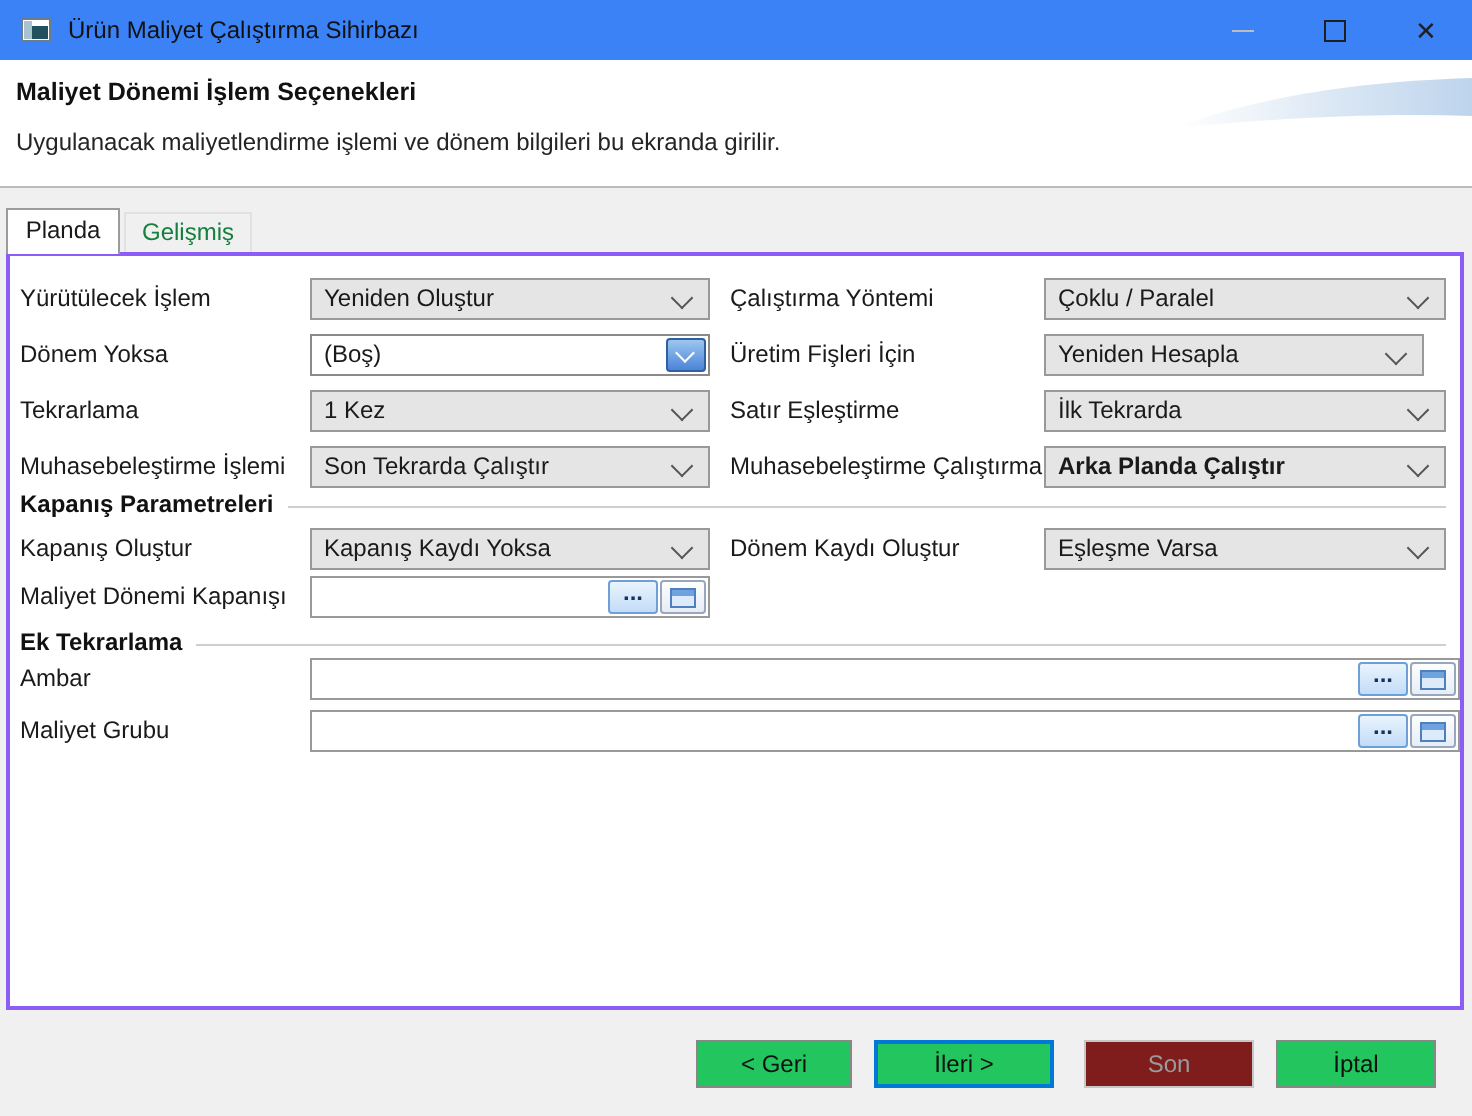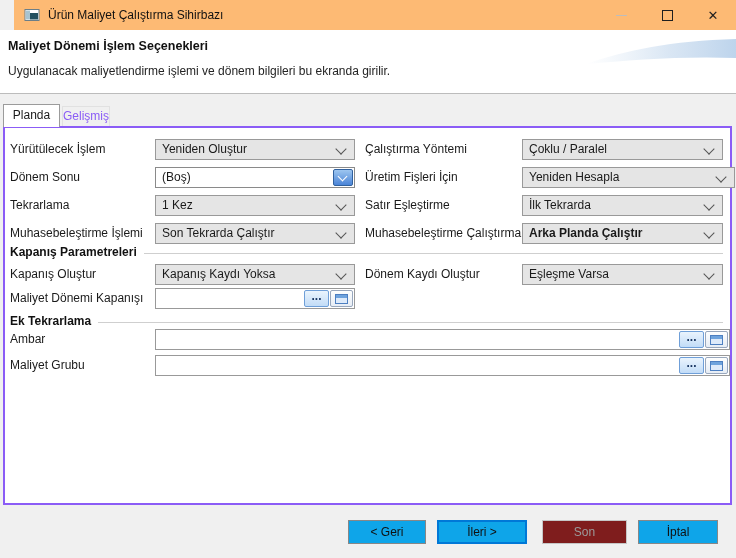--- a/index.html
+++ b/index.html
@@ -2,57 +2,57 @@
 <html><head>
 <meta charset="utf-8">
 <style>
   html,body{margin:0;padding:0;background:#ddd;}
   .window{
     position:relative;width:736px;height:558px;background:#f0f0f0;
     font-family:"Liberation Sans",sans-serif;font-size:12px;color:#1a1a1a;
     overflow:hidden;
   }
   
-  .titlebar{position:absolute;top:0;left:14px;right:0;height:30px;background:#fdba74;}
+  .titlebar{position:absolute;top:0;left:0;right:0;height:30px;background:#3b82f6;}
   .app-icon{position:absolute;left:10px;top:7px;width:16px;height:16px;}
   .titlebar-title{position:absolute;left:34px;top:8px;font-size:12px;color:#111;white-space:nowrap;}
   .caption-btn{position:absolute;top:0;width:46px;height:30px;display:flex;align-items:center;justify-content:center;background:transparent;border:none;font-family:inherit;cursor:default;padding:0;}
   .btn-min{right:92px;}
   .btn-min .dash{width:11px;height:1px;background:#bdbdbd;}
   .btn-max{right:46px;}
   .btn-max .sq{width:9px;height:9px;border:1px solid #1f1f1f;background:transparent;}
   .btn-close{right:0;font-size:13px;color:#1f1f1f;}
   
   .header{position:absolute;top:30px;left:0;right:0;height:64px;background:#ffffff;border-bottom:1px solid #bcbcbc;box-sizing:border-box;}
   .header-swoosh{position:absolute;right:0;top:3px;pointer-events:none;}
   .header-title{position:absolute;left:8px;top:9px;font-weight:bold;font-size:12.5px;color:#111;}
   .header-sub{position:absolute;left:8px;top:34px;font-size:12px;color:#242424;}
   
   .tab{position:absolute;box-sizing:border-box;text-align:center;cursor:default;}
   .tab-active{left:3px;top:104px;width:57px;height:23px;background:#ffffff;border:1px solid #9b9b9b;border-bottom:none;line-height:21px;z-index:3;}
-  .tab-inactive{left:62px;top:106px;width:48px;height:21px;background:#f0f0f0;border:1px solid #e1e1e1;border-bottom:none;line-height:19px;color:#8b5cf6;}
+  .tab-inactive{left:62px;top:106px;width:64px;height:21px;background:#f0f0f0;border:1px solid #e1e1e1;border-bottom:none;line-height:19px;color:#15803d;}
   
   .tab-page{position:absolute;left:3px;top:126px;width:729px;height:379px;background:#ffffff;border:2px solid #8b5cf6;box-sizing:border-box;z-index:2;}
   .flabel{position:absolute;white-space:nowrap;color:#1a1a1a;}
   .combo{position:absolute;height:21px;background:#e5e5e5;border:1px solid #999999;box-sizing:border-box;padding:0 24px 0 6px;line-height:19px;white-space:nowrap;overflow:hidden;cursor:default;}
   .combo .chev{position:absolute;right:9px;top:5px;width:7px;height:7px;border-right:1.4px solid #555;border-bottom:1.4px solid #555;transform:rotate(45deg);}
   .combo.focused{background:#ffffff;border-color:#8a8a8a;}
   .combo.focused .arrow-btn{position:absolute;right:1px;top:1px;width:20px;height:17px;background:linear-gradient(#9dc6f0,#4b84d7);border:1px solid #30619f;border-radius:2px;box-sizing:border-box;}
   .combo.focused .arrow-btn .chev-w{position:absolute;left:5px;top:3px;width:6px;height:6px;border-right:1.6px solid #fff;border-bottom:1.6px solid #fff;transform:rotate(45deg);}
   .section{position:absolute;left:5px;right:7px;display:flex;align-items:center;}
   .section .stitle{font-weight:bold;color:#111;white-space:nowrap;}
   .section .sline{flex:1;height:1px;background:#cfcfcf;margin-left:7px;margin-top:2px;}
   .field-group{position:absolute;height:21px;background:#ffffff;border:1px solid #999999;box-sizing:border-box;display:flex;align-items:stretch;}
   .field-input{flex:1;min-width:0;border:none;outline:none;background:transparent;font:inherit;padding:0 4px;}
   .lookup-btn{width:25px;margin:1px 1px 1px 0;background:linear-gradient(#eaf4fd,#c2dcf7);border:1px solid #6f9fd8;border-radius:2px;color:#16335f;font-weight:bold;font-size:12px;line-height:10px;text-align:center;padding:0 0 5px 0;cursor:pointer;font-family:inherit;}
   .win-btn{width:23px;margin:1px 1px 1px 0;background:linear-gradient(#fdfefe,#e7edf5);border:1px solid #98a7bd;border-radius:2px;display:flex;align-items:center;justify-content:center;padding:0;cursor:pointer;}
   .win-glyph{width:13px;height:10px;border:1px solid #4d7fc1;background:#ddeafa;position:relative;box-sizing:border-box;}
   .win-glyph::before{content:"";position:absolute;left:0;right:0;top:0;height:3px;background:#6ea3dd;}
   
-  .btn{position:absolute;top:520px;height:24px;background:#0ea5e9;border:1px solid #878787;font-family:inherit;font-size:12px;color:#111;text-align:center;box-sizing:border-box;padding:0;cursor:default;}
+  .btn{position:absolute;top:520px;height:24px;background:#22c55e;border:1px solid #878787;font-family:inherit;font-size:12px;color:#111;text-align:center;box-sizing:border-box;padding:0;cursor:default;}
   .btn-back{left:348px;width:78px;}
   .btn-next{left:437px;width:90px;border:2px solid #0078d7;}
   .btn-finish{left:542px;width:85px;background:#7f1d1d;border-color:#c6c6c6;color:#9b9b9b;}
   .btn-cancel{left:638px;width:80px;}
 </style>
 </head>
 <body>
 
 <div class="window">
 
@@ -102,29 +102,29 @@
     <div class="combo" style="left:150px;top:11px;width:200px;">
       <span>Yeniden Oluştur</span>
       <span class="chev"></span>
     </div>
     <div class="flabel" style="left:360px;top:14px;">Çalıştırma Yöntemi</div>
     <div class="combo" style="left:517px;top:11px;width:201px;">
       <span>Çoklu / Paralel</span>
       <span class="chev"></span>
     </div>
 
-    <div class="flabel" style="left:5px;top:42px;">Dönem Sonu</div>
+    <div class="flabel" style="left:5px;top:42px;">Dönem Yoksa</div>
     <div class="combo focused" style="left:150px;top:39px;width:200px;">
       <span>(Boş)</span>
       <span class="arrow-btn">
           <span class="chev-w"></span>
         </span>
     </div>
     <div class="flabel" style="left:360px;top:42px;">Üretim Fişleri İçin</div>
-    <div class="combo" style="left:517px;top:39px;width:213px;">
+    <div class="combo" style="left:517px;top:39px;width:190px;">
       <span>Yeniden Hesapla</span>
       <span class="chev"></span>
     </div>
 
     <div class="flabel" style="left:5px;top:70px;">Tekrarlama</div>
     <div class="combo" style="left:150px;top:67px;width:200px;">
       <span>1 Kez</span>
       <span class="chev"></span>
     </div>
     <div class="flabel" style="left:360px;top:70px;">Satır Eşleştirme</div>

